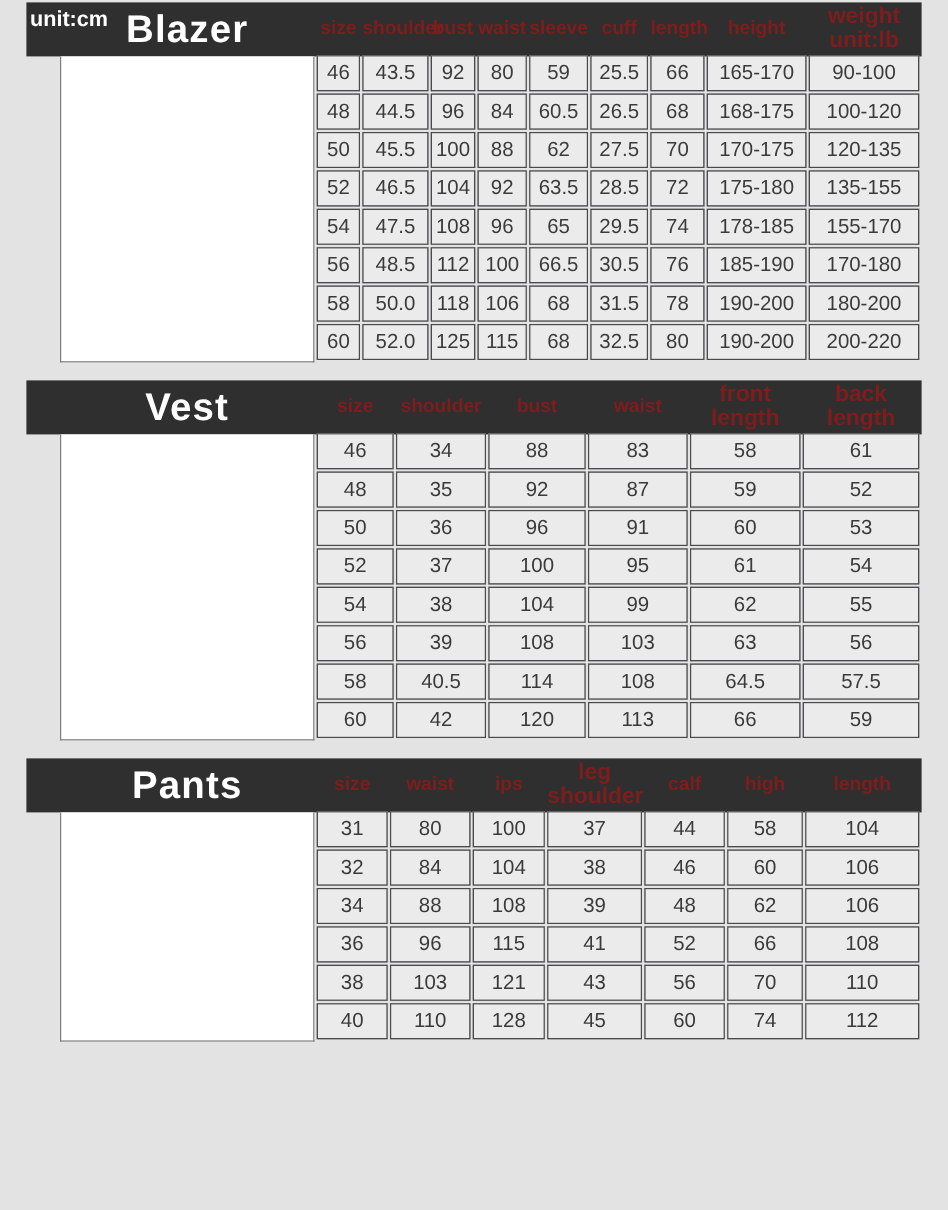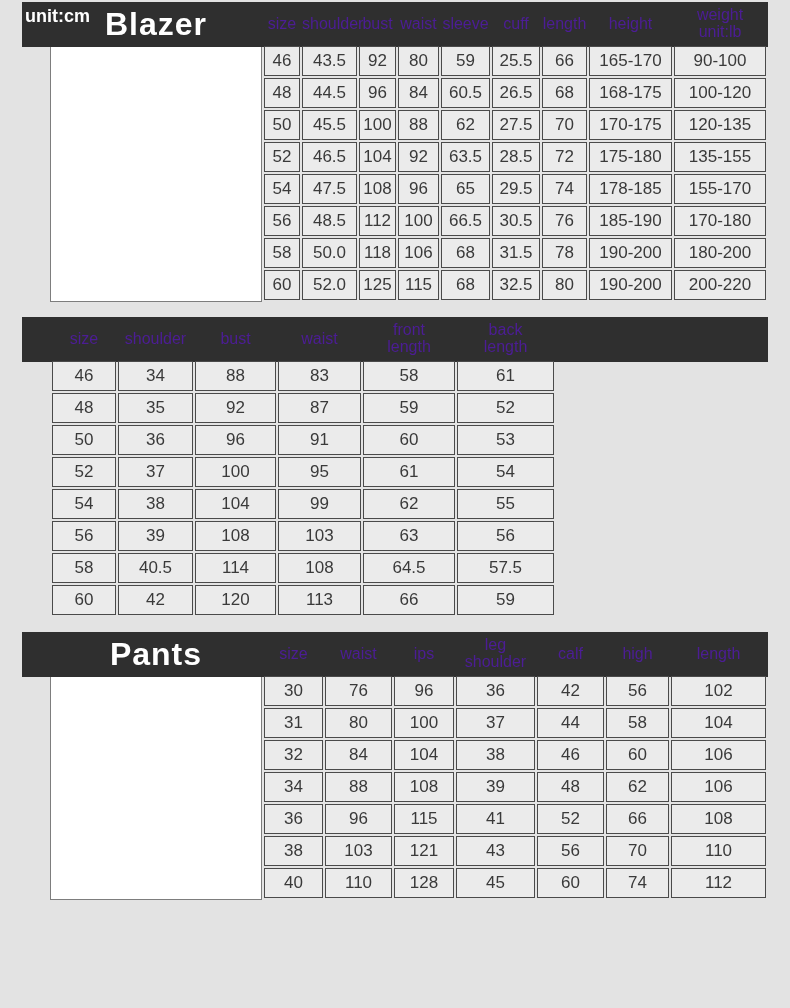--- a/index.html
+++ b/index.html
@@ -50,30 +50,30 @@
 
   table.sizes {
     width: 506px;
     table-layout: fixed;
     border-collapse: separate;
     border-spacing: 2px;
   }
   table.sizes thead th {
     height: 40px;
     padding: 0;
-    color: #4c1d95;
+    color: #7f1d1d;
     font-size: 16px;
-    font-weight: normal;
+    font-weight: bold;
     text-align: center;
     vertical-align: middle;
     white-space: pre-line;
     line-height: 1.05;
     overflow: visible;
   }
-  table.sizes thead th.two-line { font-size: 16px; }
+  table.sizes thead th.two-line { font-size: 19px; }
   table.sizes tbody { background: #0f172a; }
   table.sizes tbody td {
     height: 30px;
     padding: 0;
     background: #ebebeb;
     border: 1px solid #4a4a4a;
     color: #3a3a3a;
     font-size: 17px;
     text-align: center;
     vertical-align: middle;
@@ -209,20 +209,24 @@
               <td>200-220</td>
             </tr>
           </tbody>
       </table>
     </div>
   </div>
 
   <div class="section">
     <div class="bar"></div>
     <div class="content">
+      <div class="left">
+        <div class="title">Vest</div>
+        <div class="imgbox"></div>
+      </div>
       <table class="sizes">
         <colgroup>
             <col style="width: 64px;">
             <col style="width: 75px;">
             <col style="width: 81px;">
             <col style="width: 83px;">
             <col style="width: 92px;">
             <col style="width: 97px;">
           </colgroup>
         <thead>
@@ -331,29 +335,20 @@
               <th>ips</th>
               <th class="two-line">leg
 shoulder</th>
               <th>calf</th>
               <th>high</th>
               <th>length</th>
             </tr>
           </thead>
         <tbody>
             <tr>
-              <td>30</td>
-              <td>76</td>
-              <td>96</td>
-              <td>36</td>
-              <td>42</td>
-              <td>56</td>
-              <td>102</td>
-            </tr>
-            <tr>
               <td>31</td>
               <td>80</td>
               <td>100</td>
               <td>37</td>
               <td>44</td>
               <td>58</td>
               <td>104</td>
             </tr>
             <tr>
               <td>32</td>

